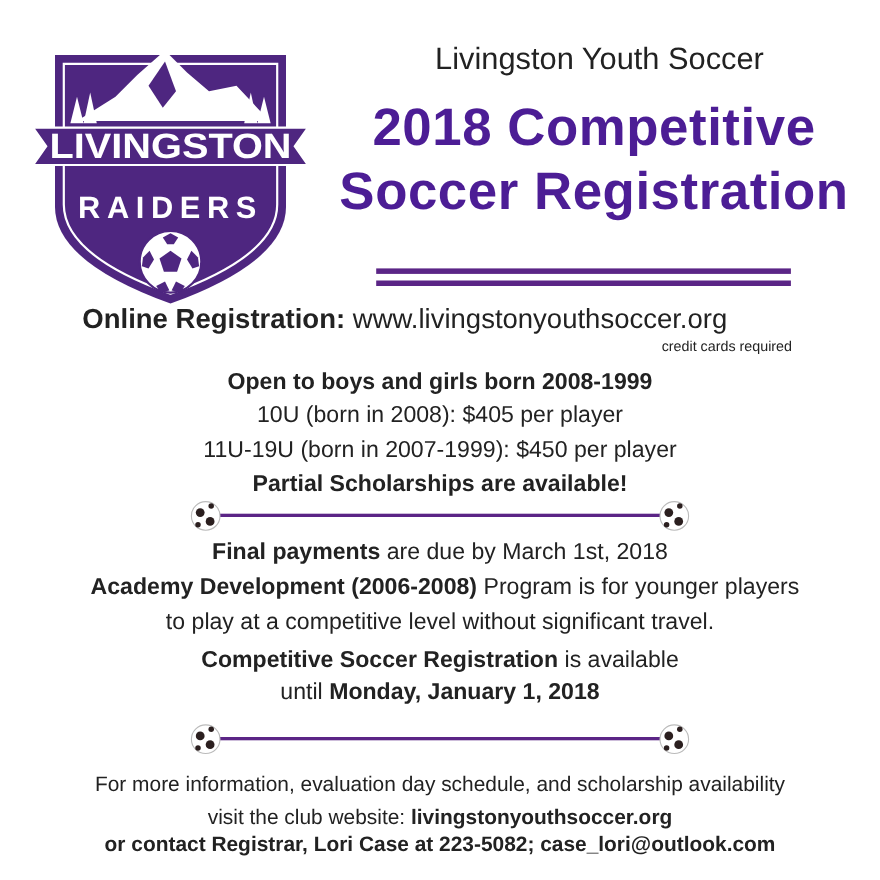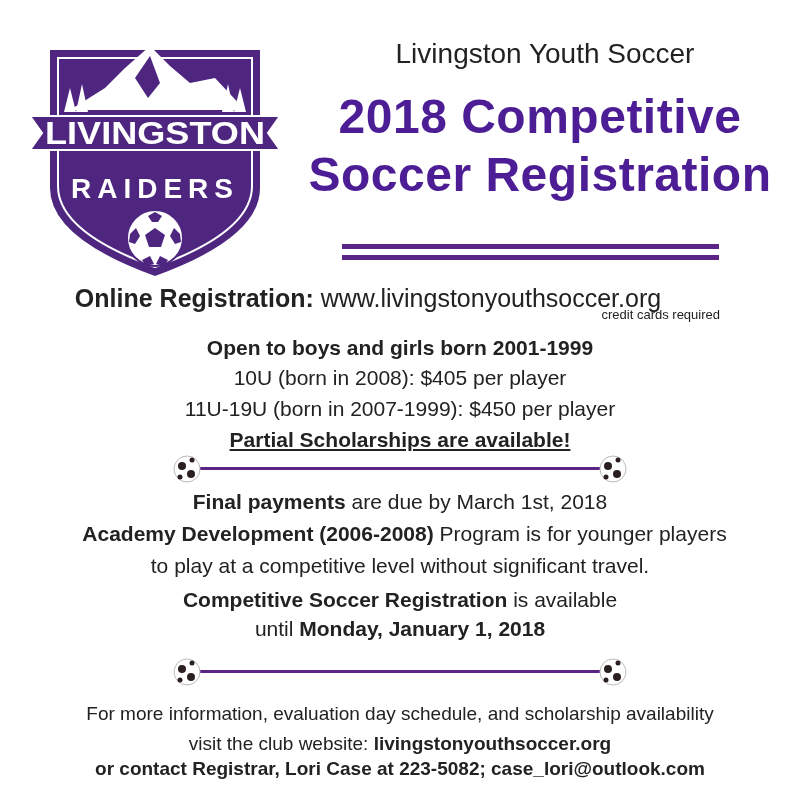--- a/index.html
+++ b/index.html
@@ -8,21 +8,21 @@
 
   .logo { position: absolute; left: 30px; top: 38px; width: 250px; height: 240px; }
 
   .header-sub { position: absolute; left: 300px; top: 38px; width: 490px; text-align: center;
     font-size: 28px; color: #222; }
   .header-title { position: absolute; left: 280px; top: 88px; width: 520px; text-align: center;
     font-size: 48px; font-weight: bold; line-height: 58px; color: #4c1d95; letter-spacing: 0.5px; }
   .title-rule { position: absolute; left: 342px; width: 377px; height: 5px; background: #5b2586; }
   .rule1 { top: 244px; } .rule2 { top: 255px; }
 
-  .online { position: absolute; left: 0; top: 284px; width: 736px; text-align: center; font-size: 25px; }
+  .online { position: absolute; left: 0; top: 276px; width: 736px; text-align: center; font-size: 25px; }
   .online b { font-weight: bold; }
   .cc-note { position: absolute; left: 440px; top: 307px; width: 280px; text-align: right; font-size: 13px; }
 
   .center-line { position: absolute; left: 0; width: 800px; text-align: center; font-size: 21px; }
   .center-line b { font-weight: bold; }
 
   .divider { position: absolute; left: 0; width: 800px; height: 34px; }
   .divider .bar { position: absolute; top: 15px; height: 3px; background: #5b2586; }
   .ball { position: absolute; top: 2px; width: 30px; height: 30px; }
 
@@ -64,24 +64,24 @@
 </div>
 <div class="title-rule rule1"></div>
 <div class="title-rule rule2"></div>
 
 <div class="online">
   <b>Online Registration:</b>
   <span>www.livingstonyouthsoccer.org</span>
 </div>
 <div class="cc-note">credit cards required</div>
 
-<div class="center-line" style="top:336px;"><b>Open to boys and girls born 2001-1999</b></div>
+<div class="center-line" style="top:336px;"><b>Open to boys and girls born 2008-1999</b></div>
 <div class="center-line" style="top:366px;">10U (born in 2008): $405 per player</div>
 <div class="center-line" style="top:397px;">11U-19U (born in 2007-1999): $450 per player</div>
-<div class="center-line" style="top:428px;text-decoration:underline;"><b>Partial Scholarships are available!</b></div>
+<div class="center-line" style="top:428px;"><b>Partial Scholarships are available!</b></div>
 
 <div class="divider" style="top:452px;">
   <div class="bar" style="left:200px; width:400px;"></div>
   <svg class="ball" style="left:172px;" viewBox="0 0 30 30">
     <circle cx="15" cy="15" r="13" fill="#fff" stroke="#bbb"></circle>
       <circle cx="10" cy="12" r="4" fill="#2b1f1f"></circle>
       <circle cx="19" cy="20" r="4" fill="#2b1f1f"></circle>
       <circle cx="20" cy="6" r="2.5" fill="#2b1f1f"></circle>
       <circle cx="8" cy="23" r="2.5" fill="#2b1f1f"></circle>
   </svg>

